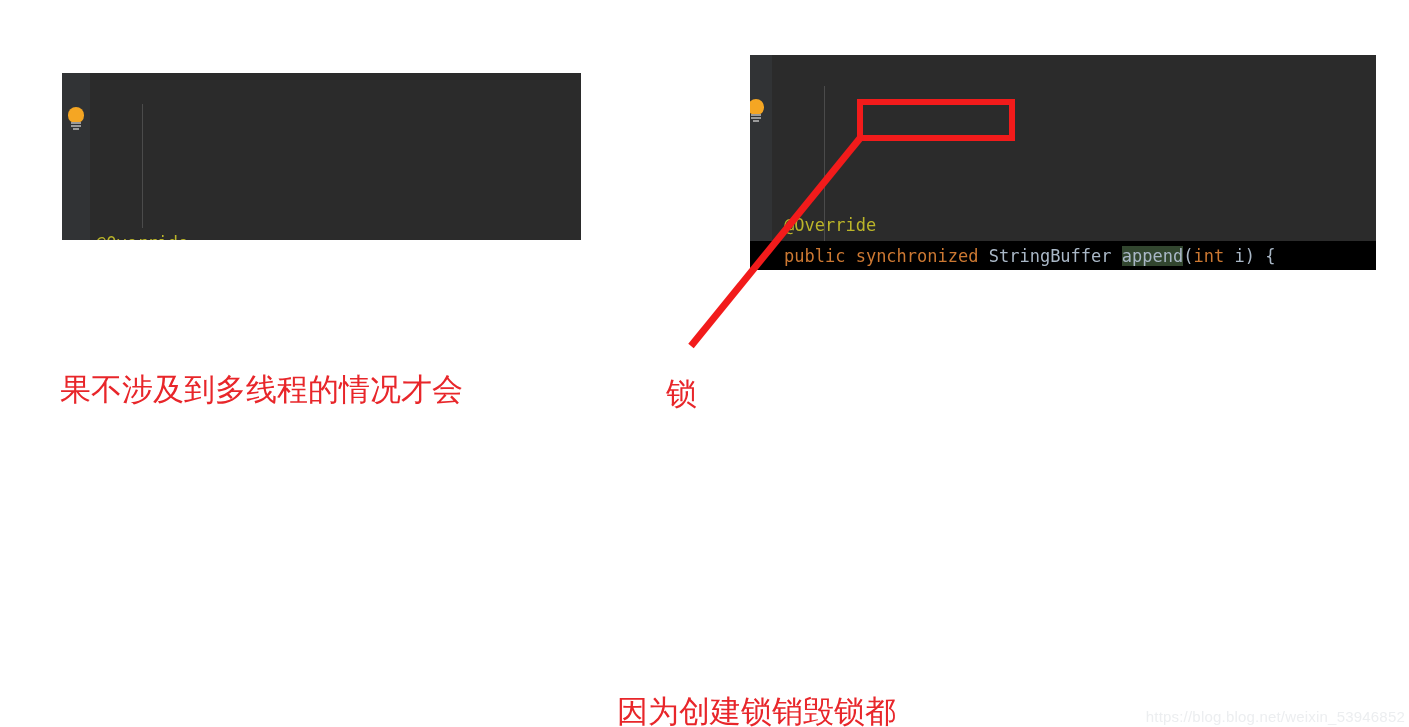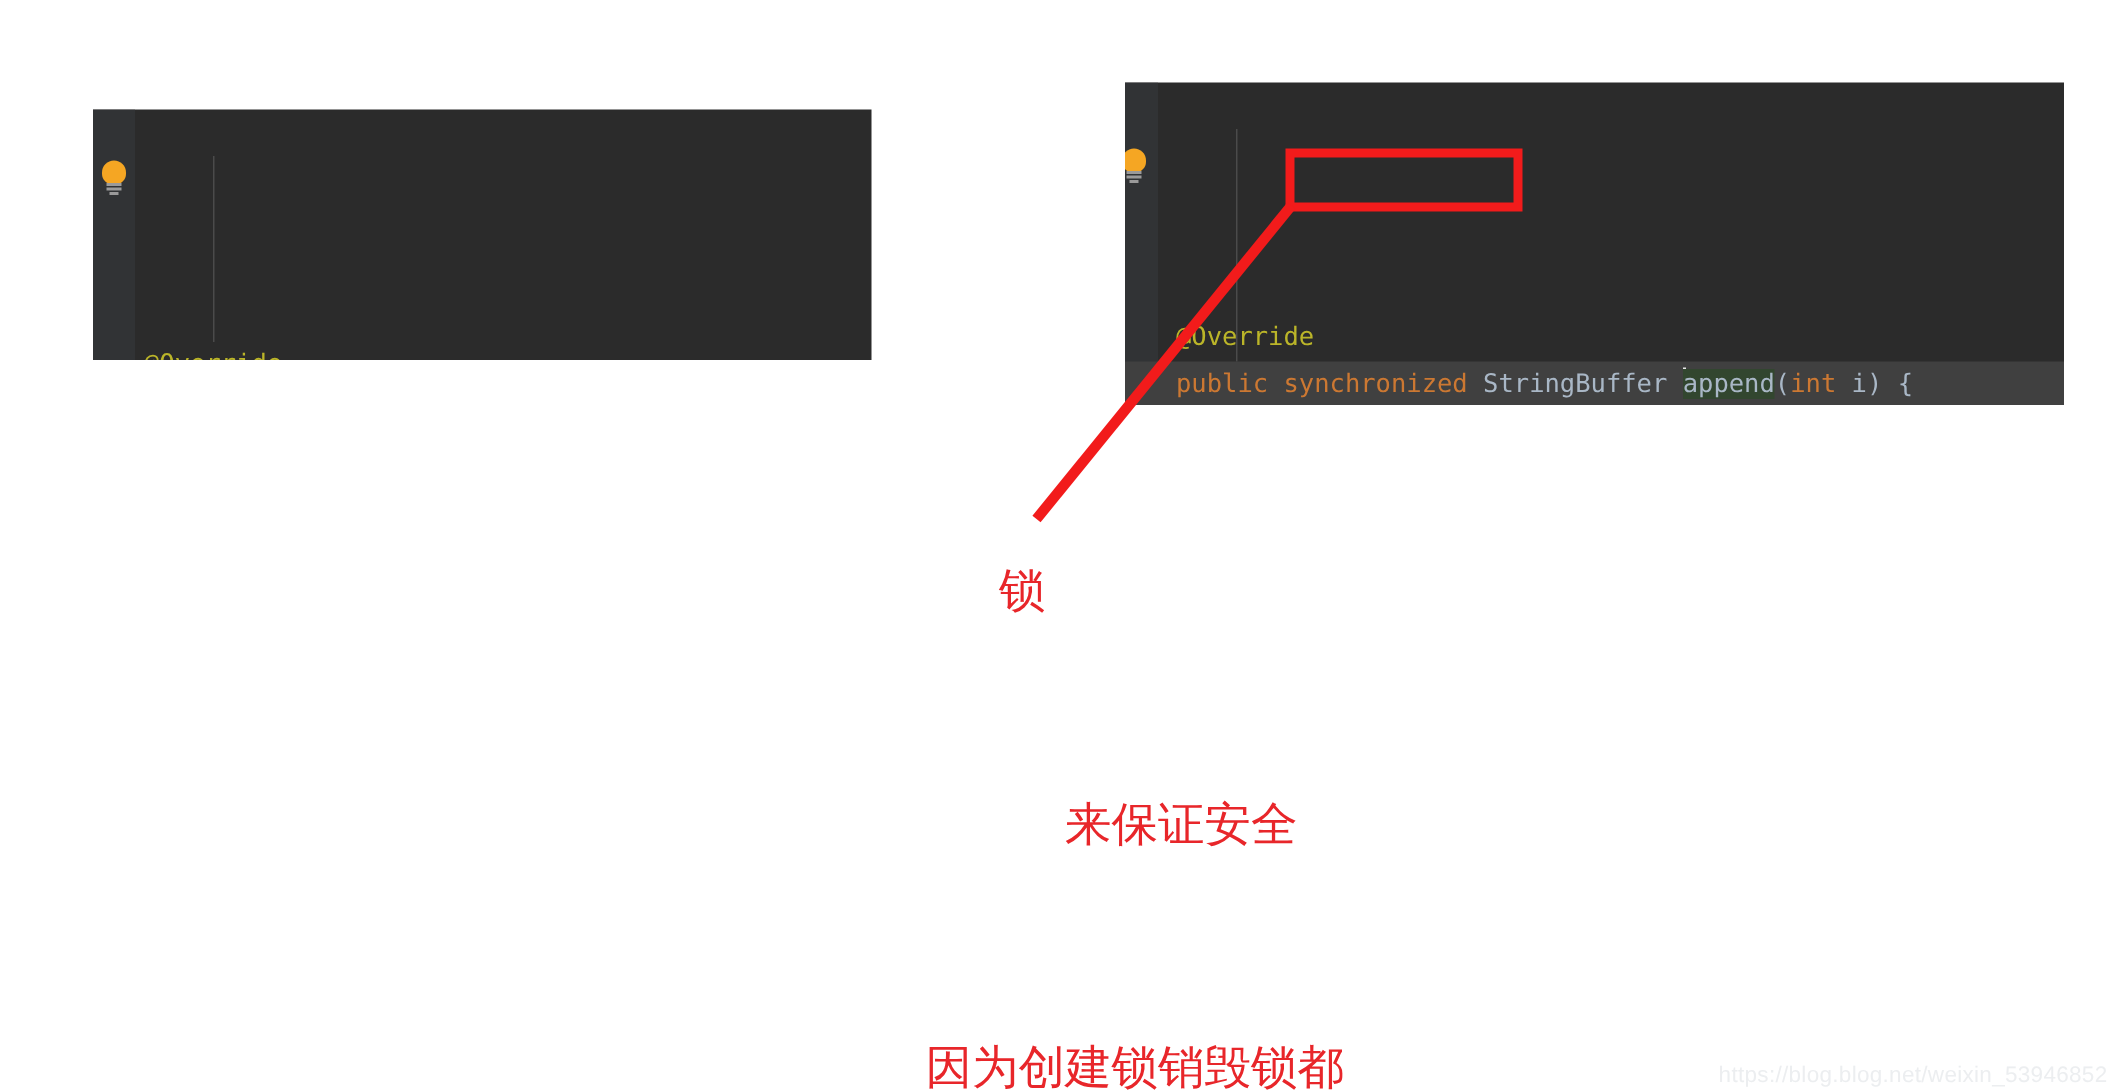--- a/index.html
+++ b/index.html
@@ -34,21 +34,21 @@
     width: 28px;
     background: #313335;
   }
   .code-line {
     position: relative;
     height: 31px;
     padding-left: 28px;
     box-sizing: border-box;
   }
   .code-line.caret-line {
-    background: #404040;
+    background: #000000;
   }
   .code-line .ltxt {
     position: relative;
     display: inline-block;
     padding-left: 6px;
   }
 
   
   .kw      { color: #cc7832; }
   .anno    { color: #bbb529; }
@@ -166,26 +166,26 @@
   <div id="right-lines"><div class="code-line"><span class="ltxt" style="padding-left: 6px;"><span class="anno">@Override</span></span></div><div class="code-line caret-line"><span class="ltxt" style="padding-left: 6px;"><span class="kw">public </span><span class="kw">synchronized </span><span class="ident">StringBuffer </span><span class="caret"></span><span class="hl">append</span><span class="punct">(</span><span class="kw">int</span><span class="ident"> i</span><span class="punct">) {</span></span></div></div>
 </div>
 
 <div class="red-box" style="left:857px; top:99px; width:158px; height:42px;"></div>
 
 <svg class="arrow-svg" viewBox="0 0 1409 727" xmlns="http://www.w3.org/2000/svg">
   <line x1="691" y1="346" x2="861" y2="137" stroke="#f21b1b" stroke-width="7" stroke-linecap="butt"></line>
 </svg>
 
 <div class="note" style="left:60px; top:262px; width:470px;">
+  <div>果不涉及到多线程的情况才会</div>
 </div>
 
 <div class="note" style="left:666px; top:368px;">锁</div>
 
 <div class="note" style="left:710px; top:422px;">
-  <div>来保证安全</div>
 </div>
 
 <div class="note" style="left:617px; top:584px;">
   <div>因为创建锁销毁锁都</div>
   
 </div>
 
 <div class="watermark">https://blog.blog.net/weixin_53946852</div>
 
 </body></html>

